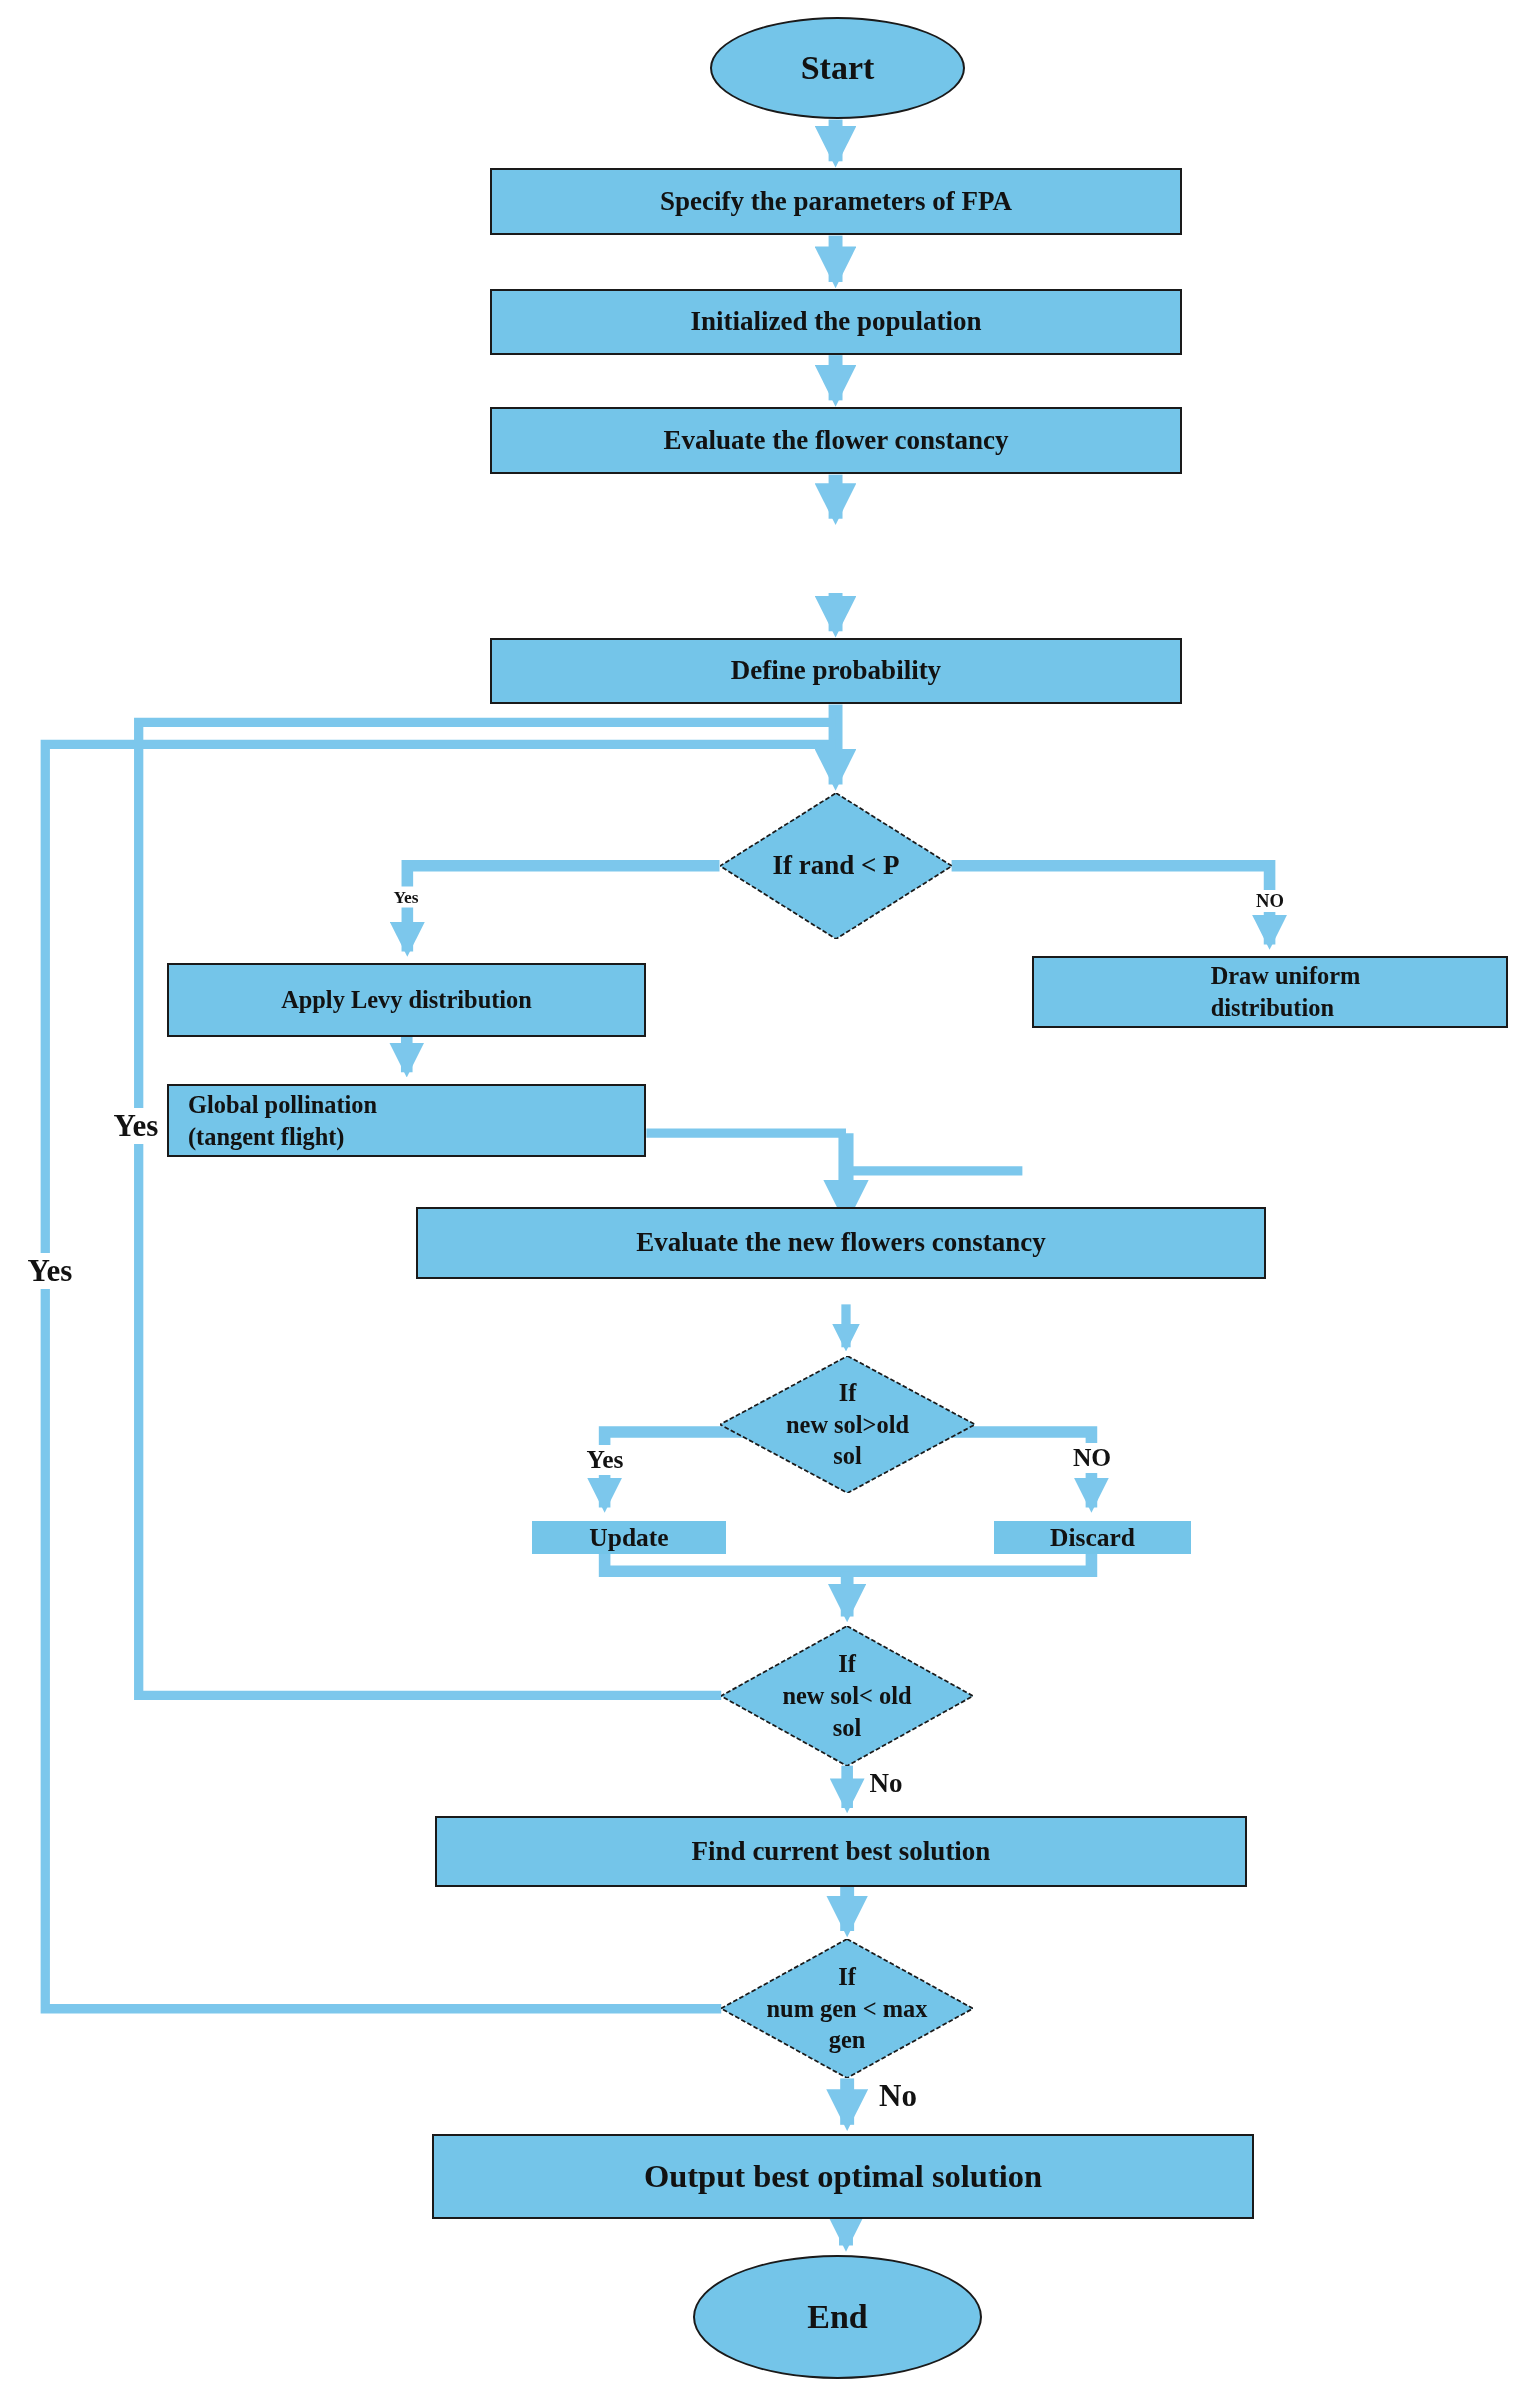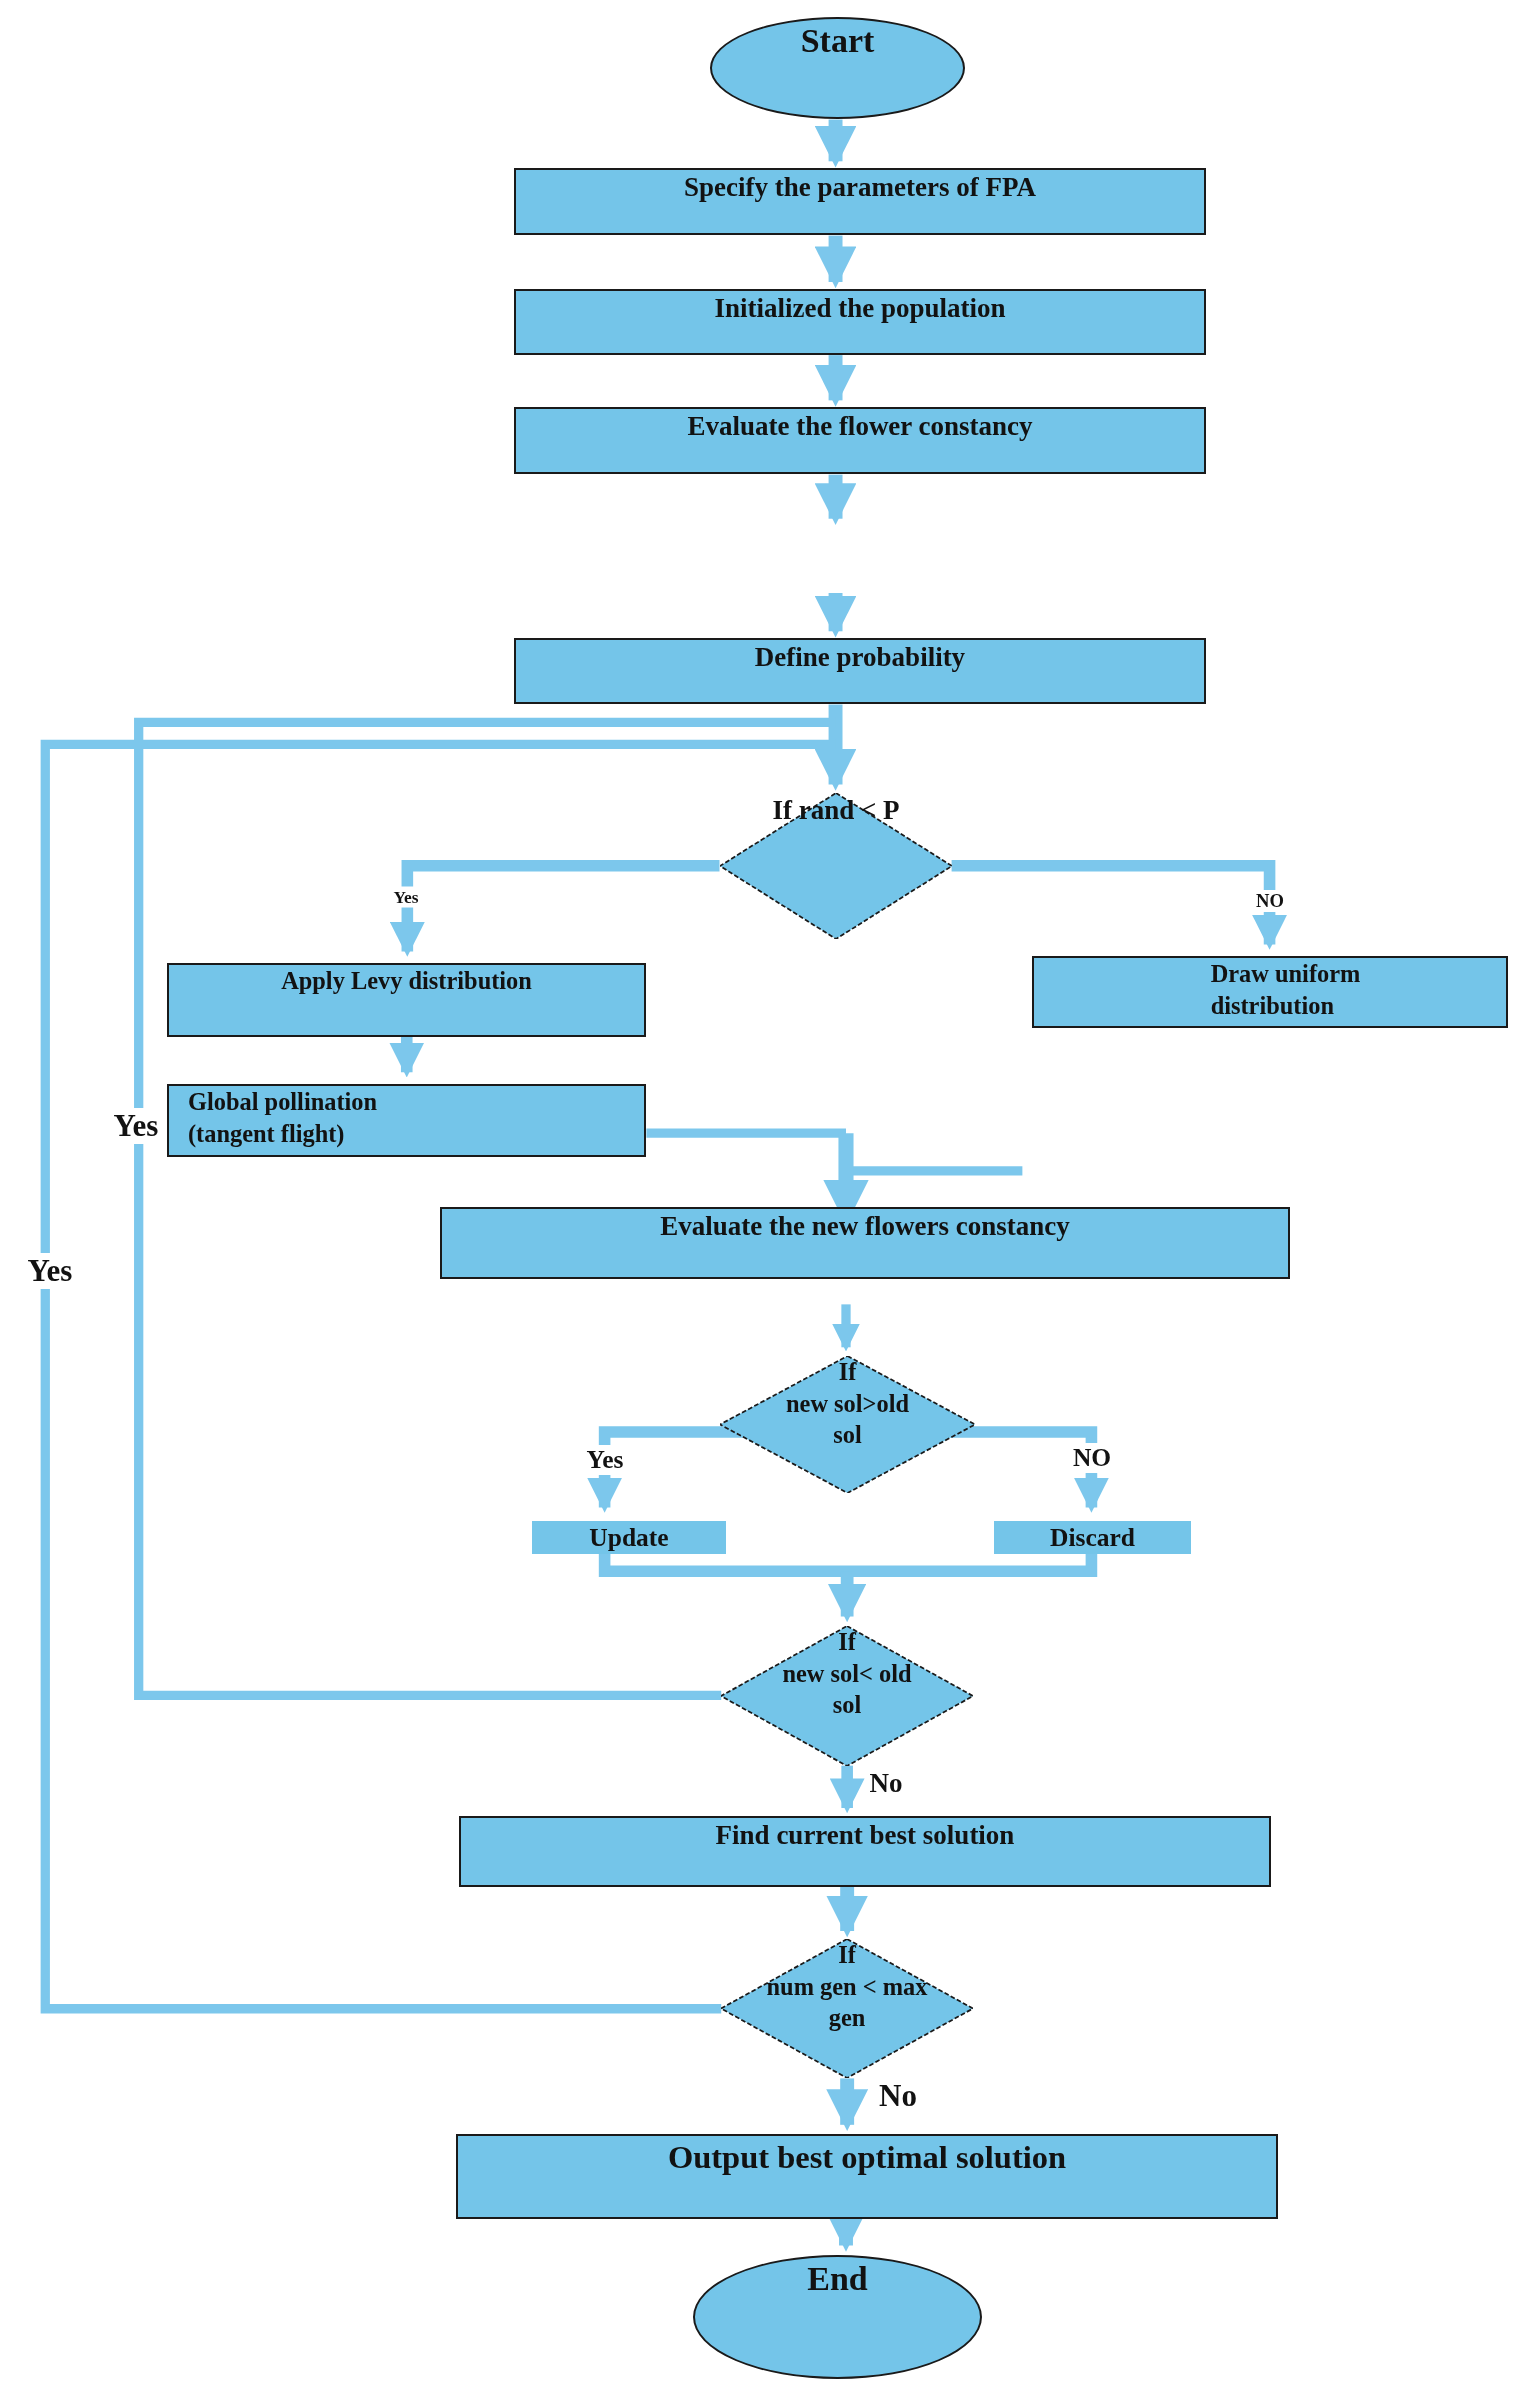--- a/index.html
+++ b/index.html
@@ -7,24 +7,24 @@
     --connector:#7cc7ec; --text:#121212;
   }
   html,body{margin:0;padding:0;background:var(--background);}
   #canvas{
     position:relative; width:1533px; height:2401px; background:var(--background);
     font-family:"Liberation Serif","DejaVu Serif",serif; color:var(--text); overflow:hidden;
   }
   #connector-layer{position:absolute; left:0; top:0; width:1533px; height:2401px; z-index:1;}
   #connector-layer path{fill:none; stroke:var(--connector);}
   #connector-layer .ah{fill:var(--connector); stroke:none;}
-  .node{position:absolute; z-index:2; display:flex; align-items:flex-start; justify-content:center;
+  .node{position:absolute; z-index:2; display:flex; align-items:center; justify-content:center;
         box-sizing:border-box; text-align:center; font-weight:bold;}
   .node span{white-space:pre-line; line-height:1.3;}
-  .proc{background:var(--node-fill); border:2.9px solid var(--node-border); font-size:27px;margin-left:24px;}
+  .proc{background:var(--node-fill); border:2.9px solid var(--node-border); font-size:27px;}
   .side{background:var(--node-fill); border:2.3px solid var(--node-border); font-size:24.4px;}
   .bare{background:var(--node-fill); border:none; font-size:25.5px;}
   .ellipse{background:var(--node-fill); border:2.9px solid var(--node-border); border-radius:50%; font-size:34px;}
   .diamond{background:transparent; border:none;}
   .diamond svg{position:absolute; inset:0; width:100%; height:100%;}
   .diamond polygon{fill:var(--node-fill); stroke:var(--node-border); stroke-width:3; stroke-dasharray:8 4;}
   .diamond span{position:relative; z-index:1; font-size:24.4px;}
   .edge-label{position:absolute; z-index:3; transform:translate(-50%,-50%); font-weight:bold; white-space:nowrap;}
   .edge-label.onLine{background:var(--background); padding:0 5.8px;}
   .align-left span{text-align:left;}

